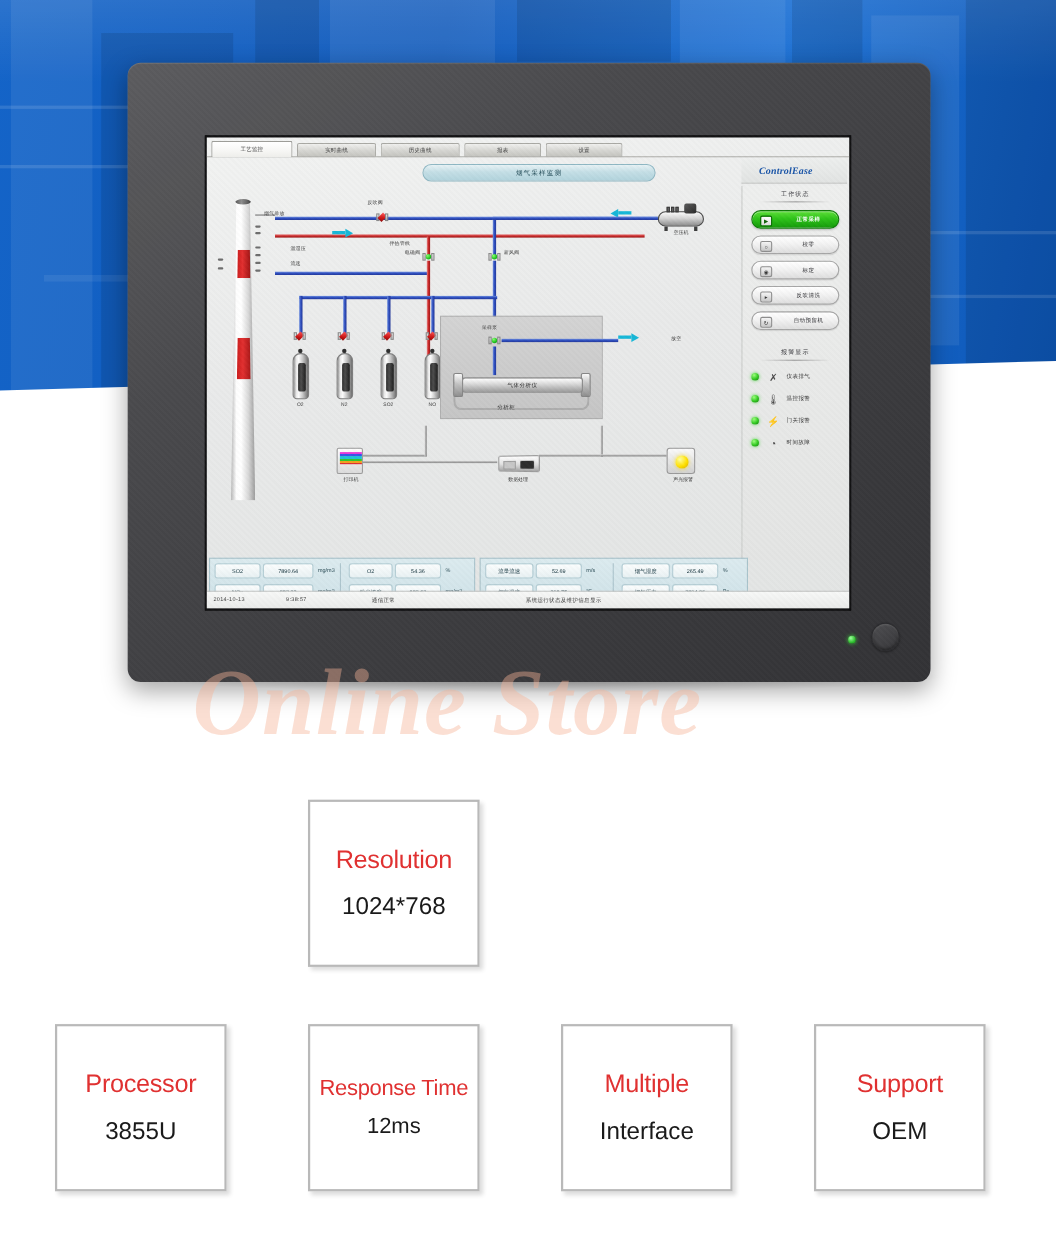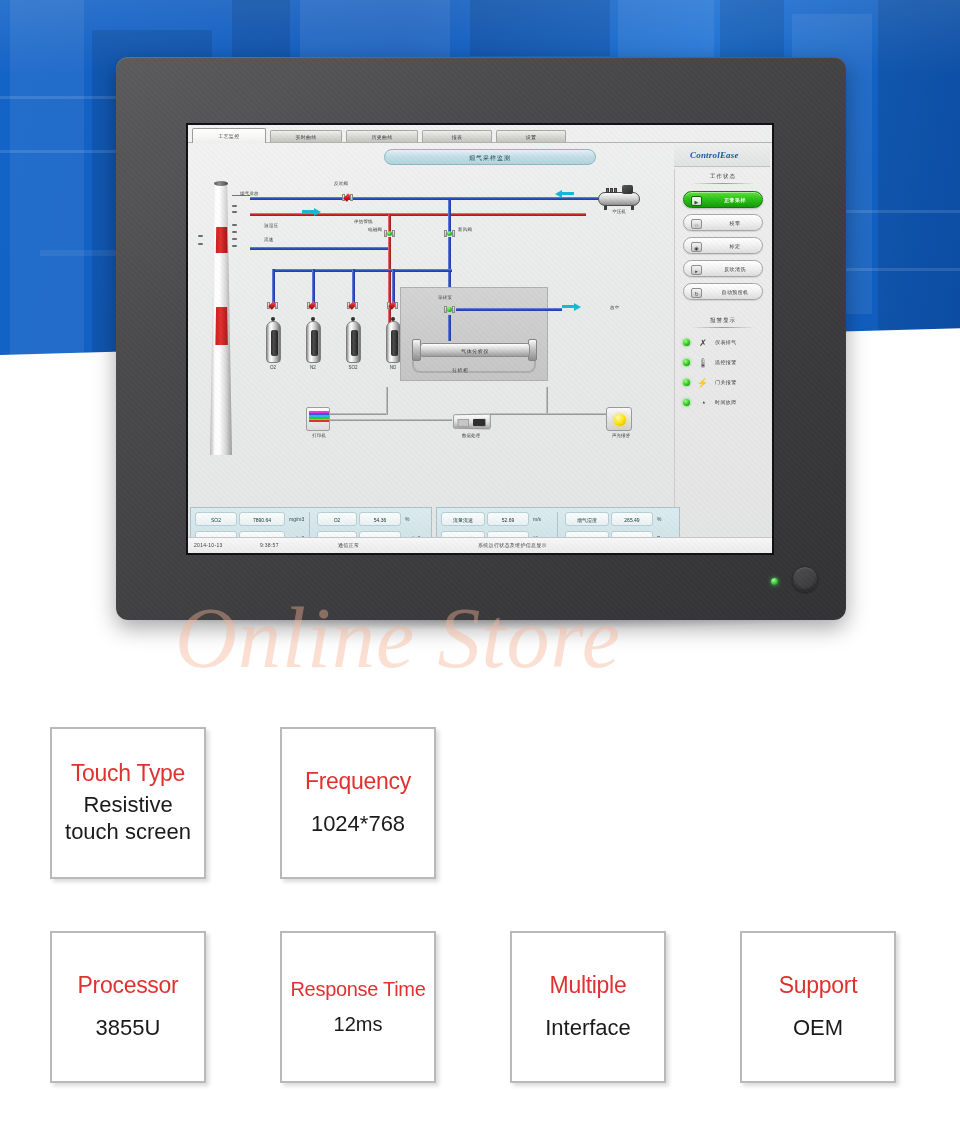--- a/index.html
+++ b/index.html
@@ -62,21 +62,21 @@
     font-family: "Liberation Serif", serif;
     font-size: 112px; font-weight: bold;
     color: rgba(244,170,140,0.38);
     letter-spacing: 2px;
     line-height: 1;
   }
   .wm-store {
     position: absolute; left: 175px; top: 140px;
     font-family: "Liberation Serif", serif;
     font-style: italic;
-    font-size: 86px; font-weight: normal;
+    font-size: 86px; font-weight: bold;
     color: rgba(245,178,150,0.42);
     letter-spacing: 1px;
     line-height: 1;
   }
 
   
   #monitor-shadow {
     position: absolute; left: 120px; top: 600px;
     width: 740px; height: 30px;
     background: radial-gradient(ellipse at center, rgba(0,0,0,0.30) 0%, rgba(0,0,0,0) 70%);
@@ -795,28 +795,23 @@
       </div>
     </div>
 
     <div id="bezel-led"></div>
     <div id="power-button"></div>
   </div>
 </div>
 
 <div id="specs">
 
-  <div class="spec-card stackword" style="left:50px;  top:27px;">
-    <div class="spec-title">Touch Type</div>
-    <div class="spec-value">Resistive
-touch screen</div>
-  </div>
 
   <div class="spec-card" style="left:280px; top:27px;">
-    <div class="spec-title">Frequency</div>
+    <div class="spec-title">Resolution</div>
     <div class="spec-value">1024*768</div>
   </div>
 
 
 
   <div class="spec-card" style="left:50px;  top:231px;">
     <div class="spec-title">Processor</div>
     <div class="spec-value">3855U</div>
   </div>
 

